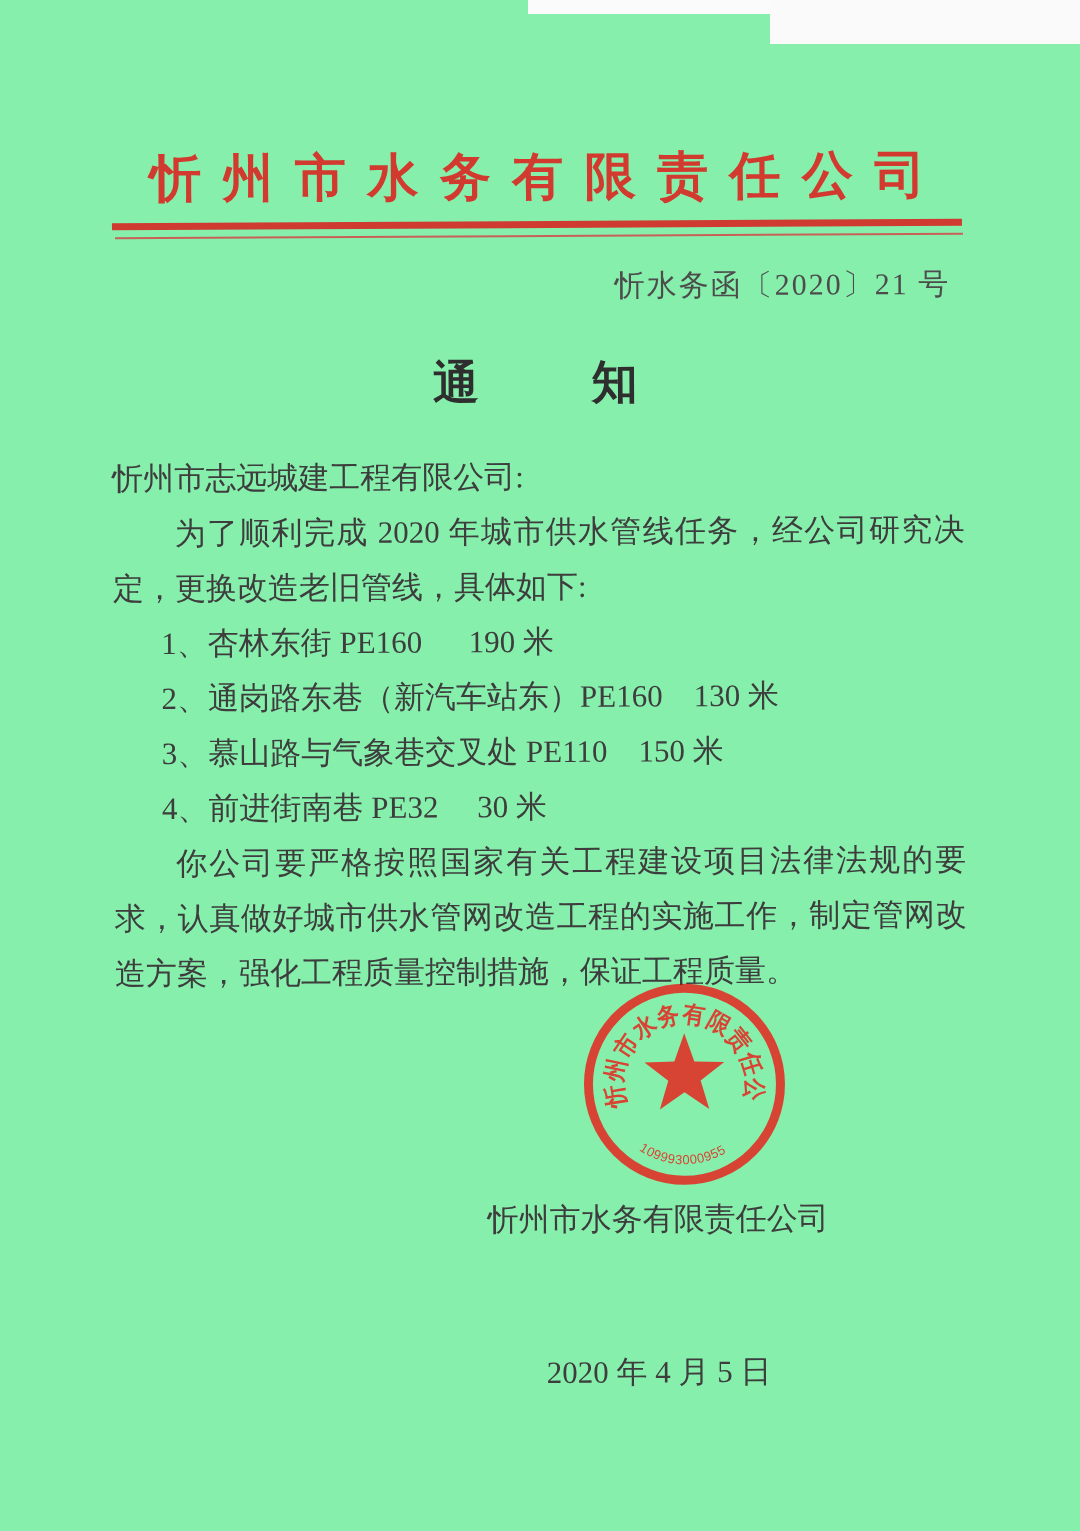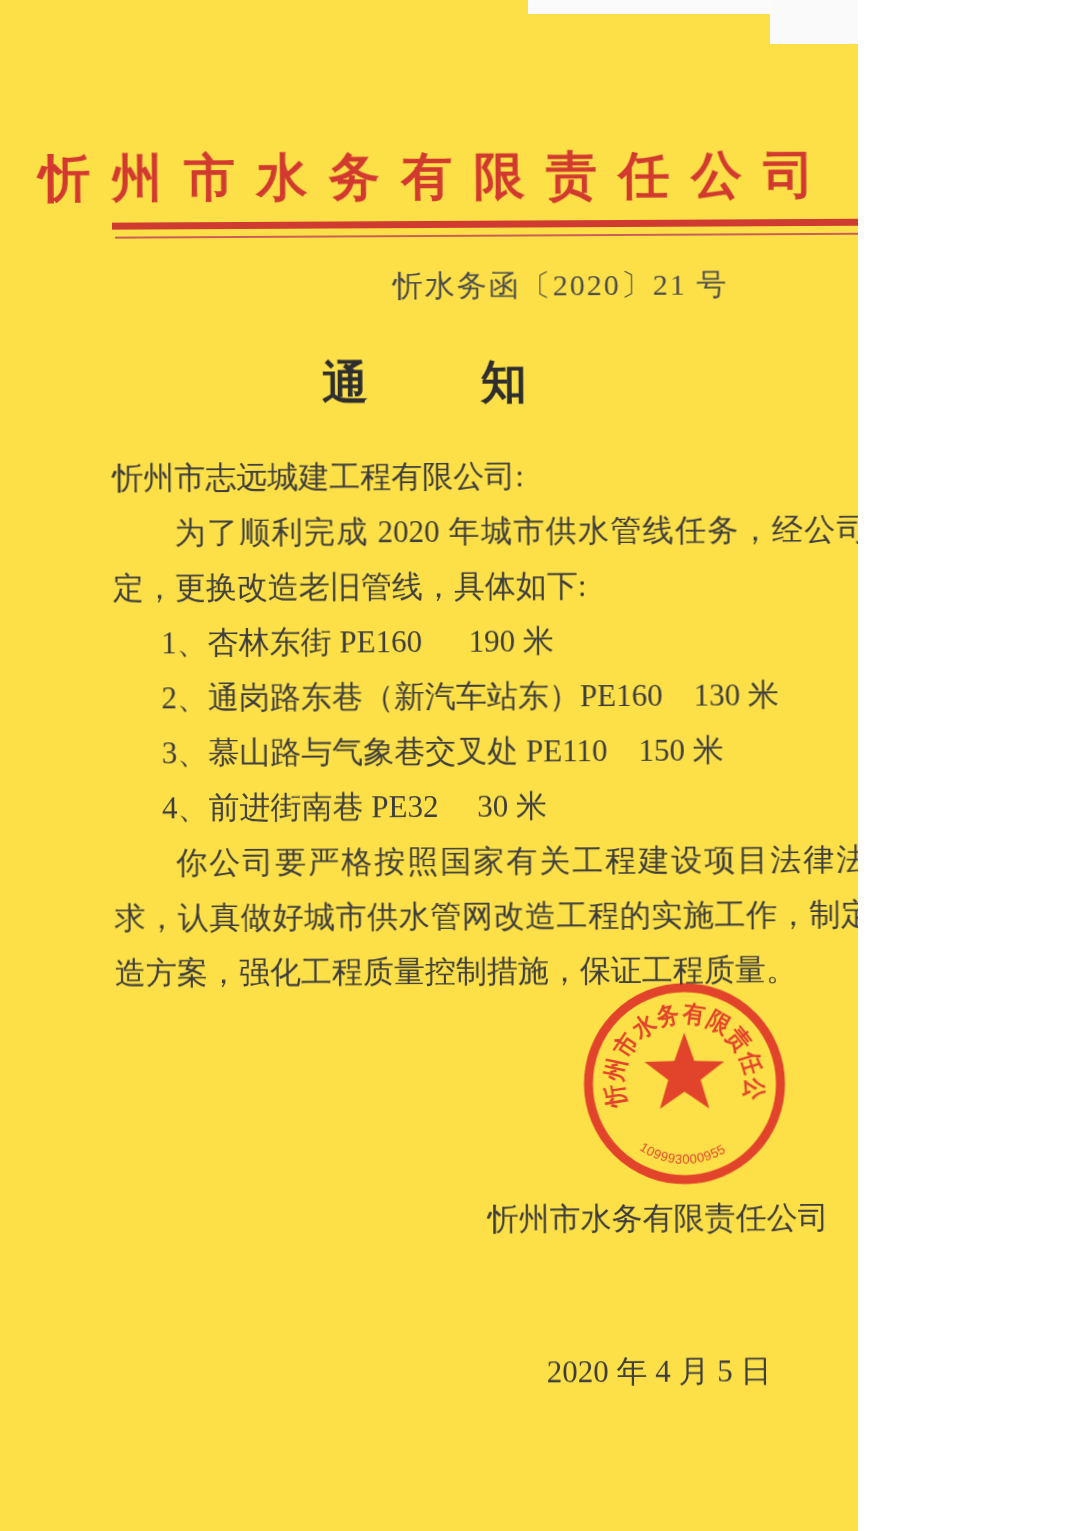--- a/index.html
+++ b/index.html
@@ -1,21 +1,21 @@
 <!DOCTYPE html>
 <html><head>
 <meta charset="utf-8">
 <style>
   * { margin: 0; padding: 0; box-sizing: border-box; }
   html, body { background: #ffffff; }
   .page {
     position: relative;
-    width: 858px;
+    width: 1080px;
     height: 1531px;
-    background: #fde047;
+    background: #86efac;
     overflow: hidden;
     font-family: "Liberation Serif", "DejaVu Serif", serif;
   }
   .scan-artifact-1 {
     position: absolute; top: 0; left: 528px; width: 552px; height: 14px;
     background: #fbfbfb;
   }
   .scan-artifact-2 {
     position: absolute; top: 0; left: 770px; width: 310px; height: 44px;
     background: #fafafa;

